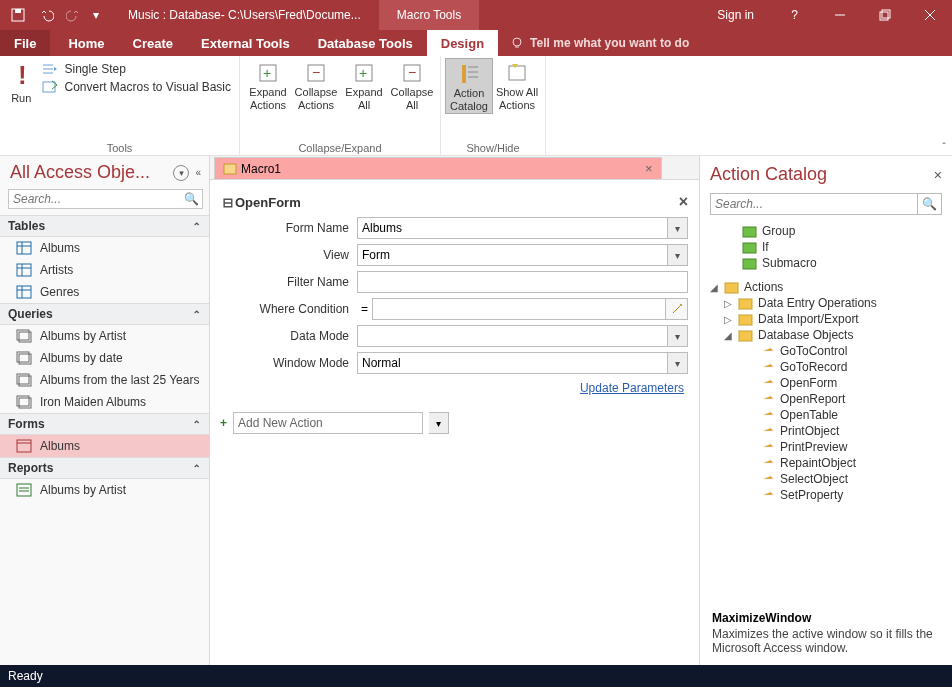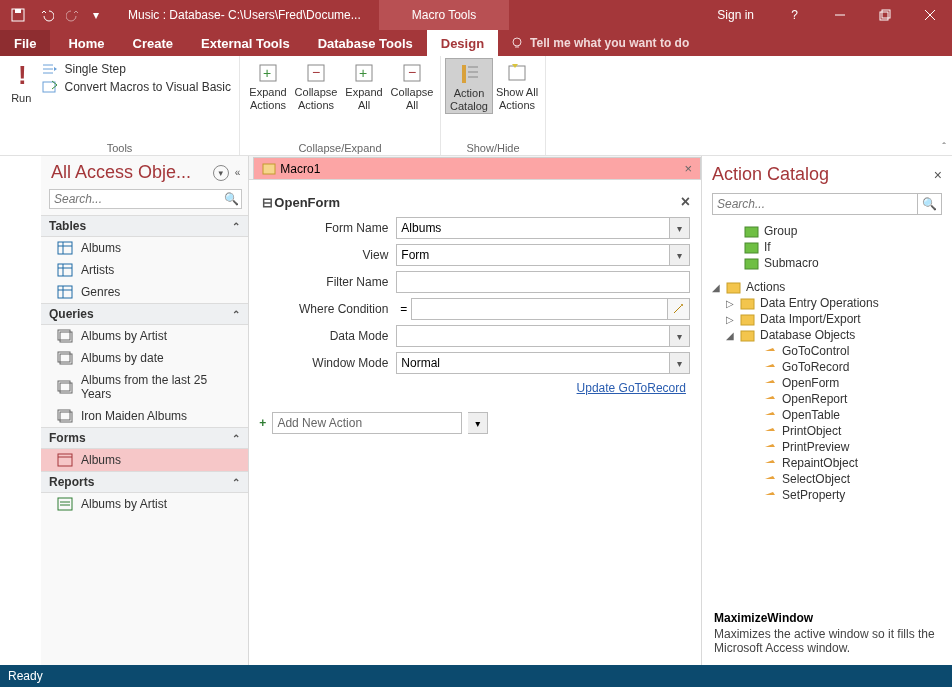--- a/index.html
+++ b/index.html
@@ -3,21 +3,21 @@
 <meta charset="utf-8">
 <style>
 * { box-sizing: border-box; margin: 0; padding: 0; font-family: "Segoe UI", Tahoma, sans-serif; }
 body { width: 952px; height: 687px; background: #fff; overflow: hidden; font-size: 12px; }
 
 
 .titlebar { height: 30px; background: #a4373a; color: #fff; display: flex; align-items: center; }
 .titlebar .qat { display: flex; align-items: center; gap: 4px; padding: 0 6px; height: 100%; }
 .titlebar .qat span { display: inline-flex; align-items: center; justify-content: center; width: 24px; height: 24px; }
 .titlebar .title-text { flex: 0 0 auto; margin-left: 20px; font-size: 12px; }
-.titlebar .context-tab { margin-left: 18px; font-size: 12px; background: #b85053; padding: 0 33px; height: 100%; display: flex; align-items: center; }
+.titlebar .context-tab { margin-left: 18px; font-size: 12px; background: #b85053; padding: 0 18px; height: 100%; display: flex; align-items: center; }
 .titlebar .spacer { flex: 1; }
 .titlebar .signin { padding: 0 18px; font-size: 12px; }
 .titlebar .winbtn { width: 45px; height: 100%; display: flex; align-items: center; justify-content: center; }
 
 
 .ribbon-tabs { height: 26px; background: #a4373a; color: #fff; display: flex; align-items: stretch; padding-left: 0; font-weight: bold; }
 .ribbon-tabs .tab { padding: 0 14px; display: flex; align-items: center; font-size: 13px; }
 .ribbon-tabs .tab.file { background: #8e2d30; margin-right:4px;}
 .ribbon-tabs .tab.active { background: #fff; color: #a4373a; }
 .ribbon-tabs .tell { display: flex; align-items: center; padding-left: 12px; color: #f1d8d9; font-size: 12px; }
@@ -29,21 +29,21 @@
 .ribbon-group .body { flex: 1; display: flex; align-items: flex-start; }
 .ribbon-group .label { text-align: center; font-size: 11px; color: #666; padding: 2px 0 1px 0; }
 .rbtn-big { display: flex; flex-direction: column; align-items: center; width: 48px; padding-top:4px; text-align:center; font-size:11px; line-height:13px; color:#333; }
 .rbtn-big svg { margin-bottom:2px; }
 .rbtn-big.selected { background:#d0d0d0; border:1px solid #aaa; }
 .stack { display:flex; flex-direction:column; gap:4px; padding:4px 4px 0 4px; }
 .stack-item { display:flex; align-items:center; gap:6px; font-size:12px; color:#333; white-space:nowrap; }
 .ribbon .collapse-caret { position:absolute; right:6px; bottom:2px; color:#666; font-size:11px;}
 
 
-.main { display:flex; height: calc(687px - 30px - 26px - 100px - 22px); padding-left: 41px; }
+.main { display:flex; height: calc(687px - 30px - 26px - 100px - 22px); }
 
 
 .navpane { width: 210px; border-right:1px solid #d9d9d9; display:flex; flex-direction:column; background:#f9f9f9; }
 .navhead { display:flex; align-items:center; padding:6px 8px 2px 10px; color:#a4373a; font-size:18px; }
 .navhead .txt { flex:1; white-space:nowrap; overflow:hidden; text-overflow:ellipsis; }
 .navhead .circ { width:16px;height:16px;border:1px solid #888;border-radius:50%; display:flex;align-items:center;justify-content:center;font-size:9px;color:#555; margin-left:4px;}
 .navsearch { margin:4px 6px 6px 8px; display:flex; align-items:center; border:1px solid #c7c7c7; background:#fff; height:20px;}
 .navsearch input { flex:1; border:none; outline:none; font-style:italic; color:#888; padding:0 4px; font-size:12px;}
 .navsearch .sicon { width:20px; text-align:center; color:#666;}
 .navgroup-head { background:#eef0f2; border-top:1px solid #dcdcdc; border-bottom:1px solid #dcdcdc; padding:3px 8px; font-weight:bold; font-size:12px; display:flex; align-items:center; justify-content:space-between; color:#333;}
@@ -93,21 +93,21 @@
 .tree .node { display:flex; align-items:center; gap:4px; padding:1px 0;}
 .tree .indent1 { padding-left:14px;} .tree .indent2{padding-left:32px;} .tree .indent3{padding-left:52px;}
 .tree .caret { width:10px; font-size:10px; color:#666;}
 .tree .folder { width:16px;height:13px; }
 .tree .leaf-ic { width:14px;height:10px;}
 .cat-detail { padding:6px 12px 10px 12px; font-size:12px; }
 .cat-detail .name { font-weight:bold; margin-bottom:2px;}
 .cat-detail .desc { color:#444; }
 
 
-.statusbar { height:22px; background:#0c4a6e; color:#fff; display:flex; align-items:center; padding:0 8px; font-size:12px;}
+.statusbar { height:22px; background:#0f172a; color:#fff; display:flex; align-items:center; padding:0 8px; font-size:12px;}
 
 .chev { font-size:10px; color:#555;}
 </style>
 </head>
 <body>
 
 <div class="titlebar">
   <div class="qat">
     <span>
         <svg width="16" height="16">
@@ -423,21 +423,21 @@
                 <div class="dd">▾</div>
               </div>
             </div>
           <div class="param-row">
               <label>Window Mode</label>
               <div class="field">
                 <div class="combo">Normal</div>
                 <div class="dd">▾</div>
               </div>
             </div>
-          <div class="update-link"><a>Update GoToRecord</a></div>
+          <div class="update-link"><a>Update Parameters</a></div>
         </div>
       </div>
       <div class="add-new">
         <span class="plus">+</span>
         <div class="combo">Add New Action</div>
         <div class="dd">▾</div>
       </div>
     </div>
   </div>
 

